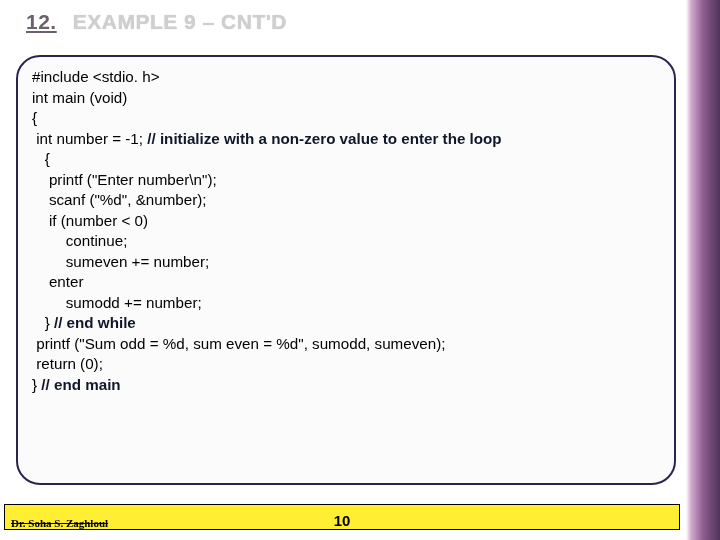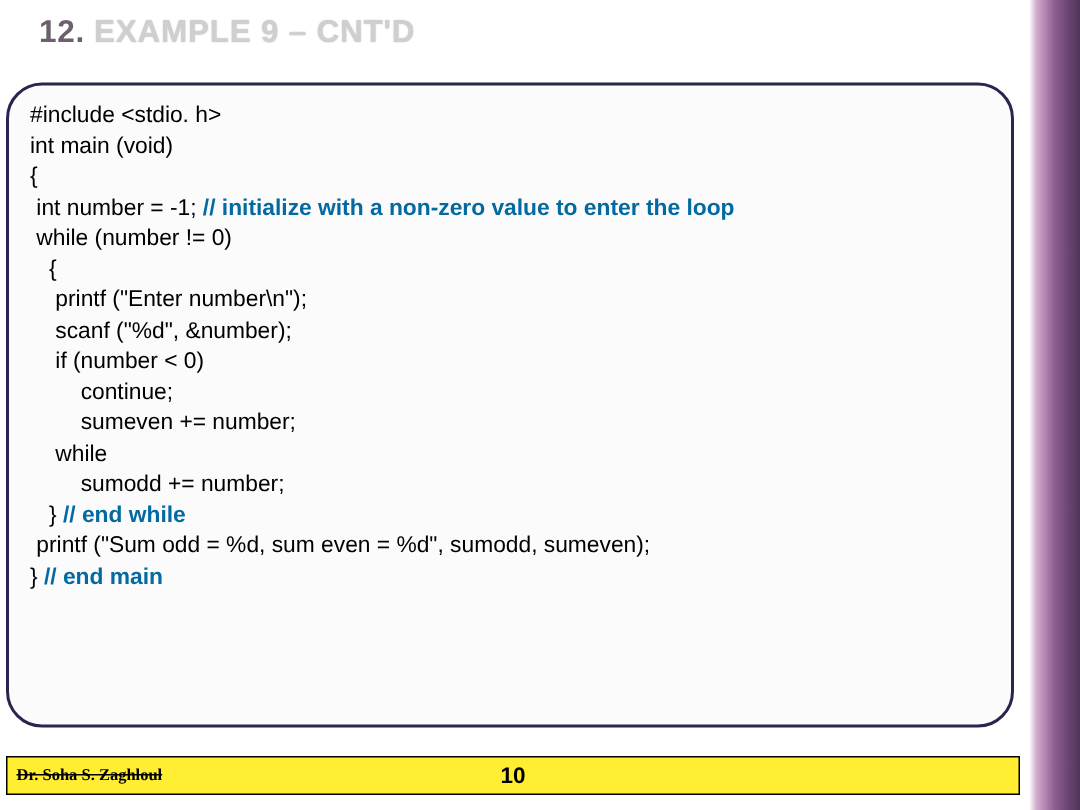--- a/index.html
+++ b/index.html
@@ -38,51 +38,52 @@
     left: 26px;
     font-size: 21px;
     font-weight: bold;
     letter-spacing: 0.5px;
     color: #cfcfcf;
     text-shadow: 0 0 1px #bcbcbc;
   }
   .title .num {
     color: #6d5f6d;
     text-shadow: none;
-    margin-right: 6px;
+    margin-right: 16px;
+    text-decoration: underline;
   }
   .code-box {
     position: absolute;
     top: 55px;
-    left: 4px;
+    left: 16px;
     right: 44px;
     height: 430px;
     border: 2px solid #2a2550;
     border-radius: 24px;
     background: #fbfbfc;
     padding: 10px 14px;
     box-sizing: border-box;
     font-family: "Trebuchet MS", "Comic Sans MS", sans-serif;
     font-size: 15.2px;
     line-height: 1.35;
     color: #000;
     overflow: hidden;
   }
   .code-line { white-space: pre; }
-  .comment { color: #0369a1; font-weight: bold; text-align: center; }
+  .comment { color: #0f172a; font-weight: bold; text-align: center; }
   .footer-bar {
     position: absolute;
     bottom: 10px;
     left: 4px;
     right: 40px;
     height: 24px;
     background: #ffee32;
     border: 1px solid #000;
     display: flex;
-    align-items: center;
+    align-items: flex-end;
   }
   .footer-author {
     font-family: "Segoe Script", "Comic Sans MS", cursive;
     font-weight: bold;
     font-size: 11px;
     color: #000;
     padding-left: 6px;
     text-decoration: line-through;
     filter: blur(0.3px);
   }
@@ -104,31 +105,31 @@
 
   <div class="title">
     <span class="num">12.</span><span>EXAMPLE 9 – CNT'D</span>
   </div>
 
   <div class="code-box">
     <div class="code-line">#include &lt;stdio. h&gt;</div>
     <div class="code-line">int main (void)</div>
     <div class="code-line">{</div>
     <div class="code-line"><span> int number = -1; </span><span class="comment">// initialize with a non-zero value to enter the loop</span></div>
-    <div class="code-line"> while (number != 0)</div>
     <div class="code-line">   {</div>
     <div class="code-line">    printf ("Enter number\n");</div>
     <div class="code-line">    scanf ("%d", &amp;number);</div>
     <div class="code-line">    if (number &lt; 0)</div>
     <div class="code-line">        continue;</div>
     <div class="code-line">        sumeven += number;</div>
-    <div class="code-line">    while</div>
+    <div class="code-line">    enter</div>
     <div class="code-line">        sumodd += number;</div>
     <div class="code-line"><span>   } </span><span class="comment">// end while</span></div>
     <div class="code-line"> printf ("Sum odd = %d, sum even = %d", sumodd, sumeven);</div>
+    <div class="code-line"> return (0);</div>
     <div class="code-line"><span>} </span><span class="comment">// end main</span></div>
   </div>
 
   <div class="footer-bar">
     <span class="footer-author">Dr. Soha S. Zaghloul</span>
     <span class="footer-page">10</span>
   </div>
 </div>
 
 </body></html>

